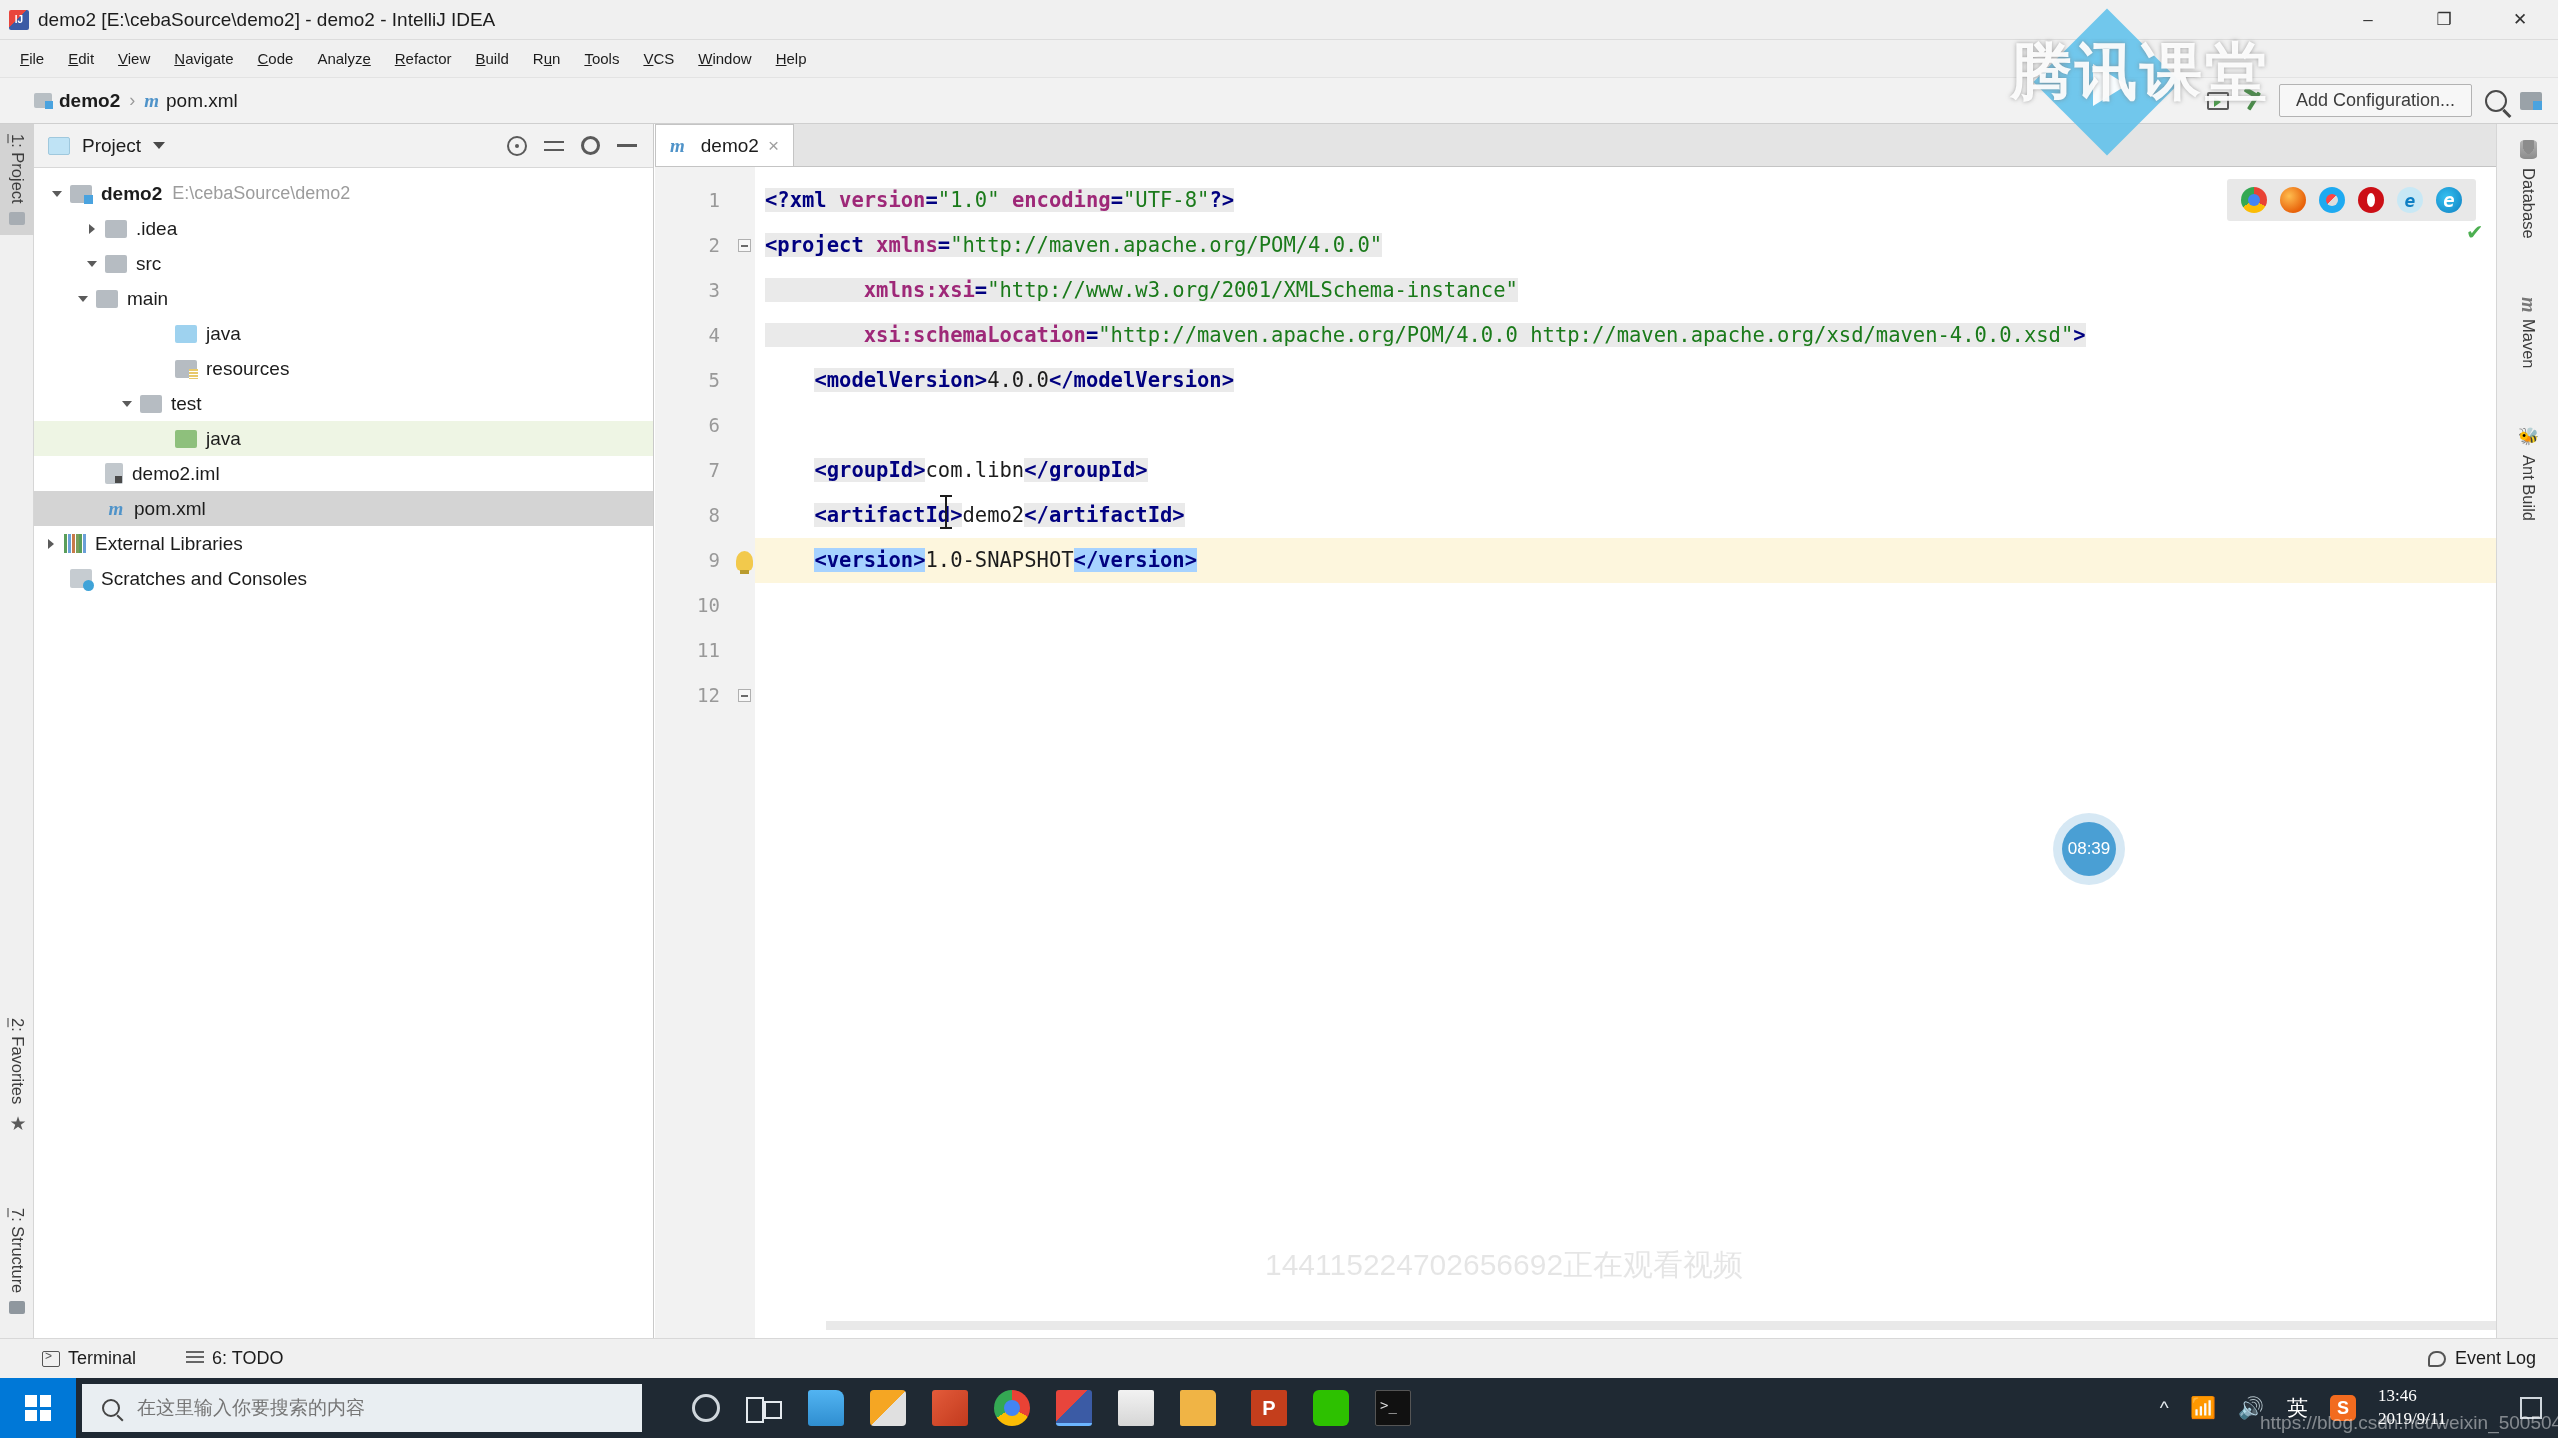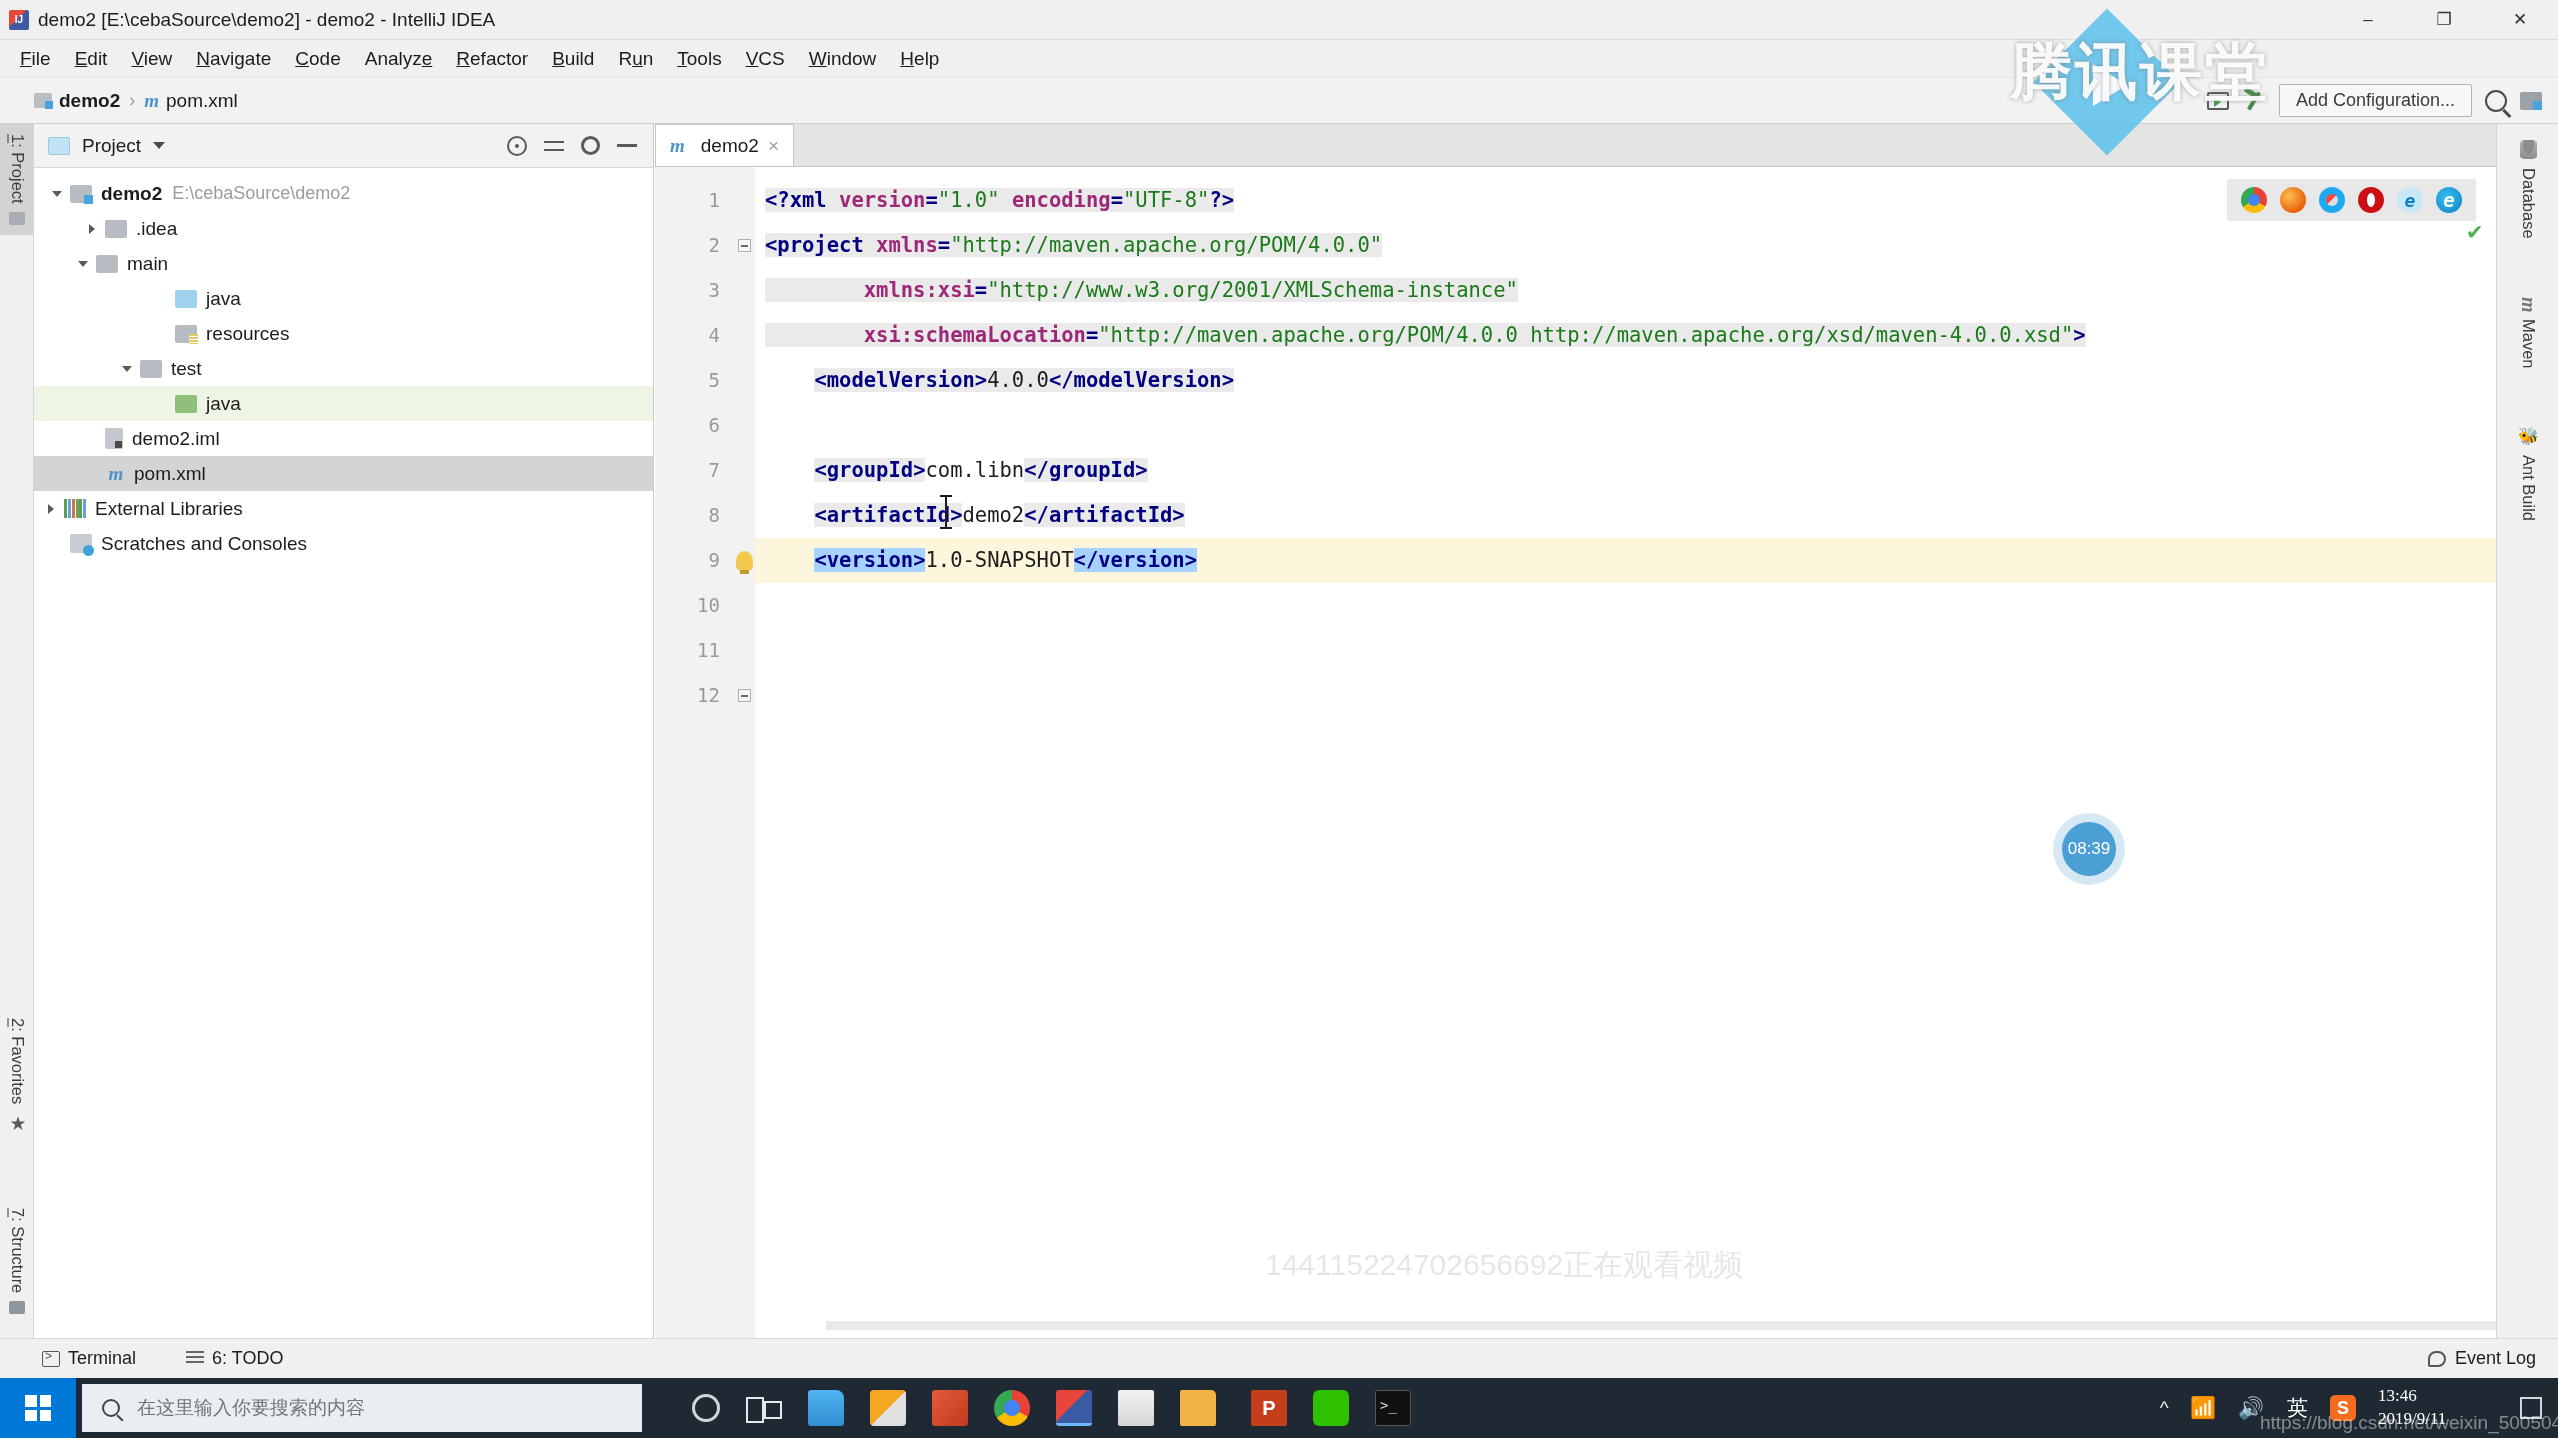--- a/index.html
+++ b/index.html
@@ -33,21 +33,21 @@
     justify-content: center; color: #333; font-size: 17px;
   }
 
   
   .menubar {
     position: absolute; left: 0; top: 40px; width: 2558px; height: 38px;
     background: #f0f0f0; display: flex; align-items: center;
     padding-left: 8px; border-bottom: 1px solid #e3e3e3;
   }
   .menuitem {
-    font-size: 19px; color: #1c1c1c; padding: 3px 12px; white-space: nowrap;
+    font-size: 15px; color: #1c1c1c; padding: 3px 12px; white-space: nowrap;
   }
   .menuitem u { text-decoration: underline; }
 
   
   .navbar {
     position: absolute; left: 0; top: 78px; width: 2558px; height: 46px;
     background: #f2f2f2; display: flex; align-items: center;
     border-bottom: 1px solid #cfcfcf;
   }
   .crumb { display: flex; align-items: center; font-size: 19px; color: #1c1c1c; }
@@ -577,20 +577,25 @@
           <span class="arrow down"></span>
           <span class="folder mod"></span>
           <span class="tlabel b">demo2</span>
           <span class="tpath">E:\cebaSource\demo2</span>
         </div>
         <div class="tnode" style="padding-left: 49px;">
           <span class="arrow right"></span>
           <span class="folder"></span>
           <span class="tlabel">.idea</span>
         </div>
+        <div class="tnode" style="padding-left: 49px;">
+          <span class="arrow down"></span>
+          <span class="folder"></span>
+          <span class="tlabel">src</span>
+        </div>
         <div class="tnode" style="padding-left: 40px;">
           <span class="arrow down"></span>
           <span class="folder"></span>
           <span class="tlabel">main</span>
         </div>
         <div class="tnode" style="padding-left: 119px;">
           <span class="arrow"></span>
           <span class="folder src"></span>
           <span class="tlabel">java</span>
         </div>

